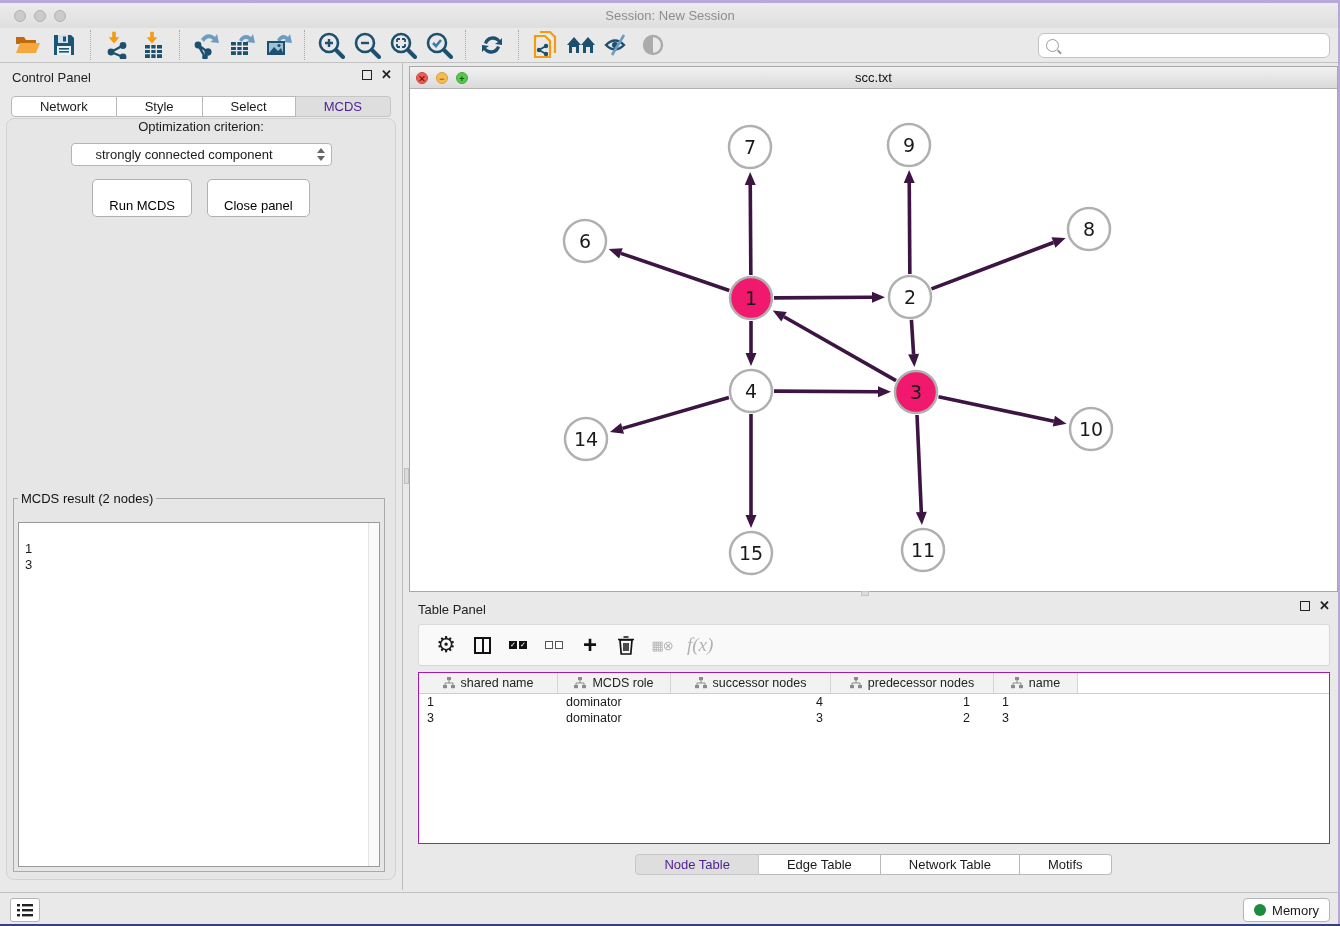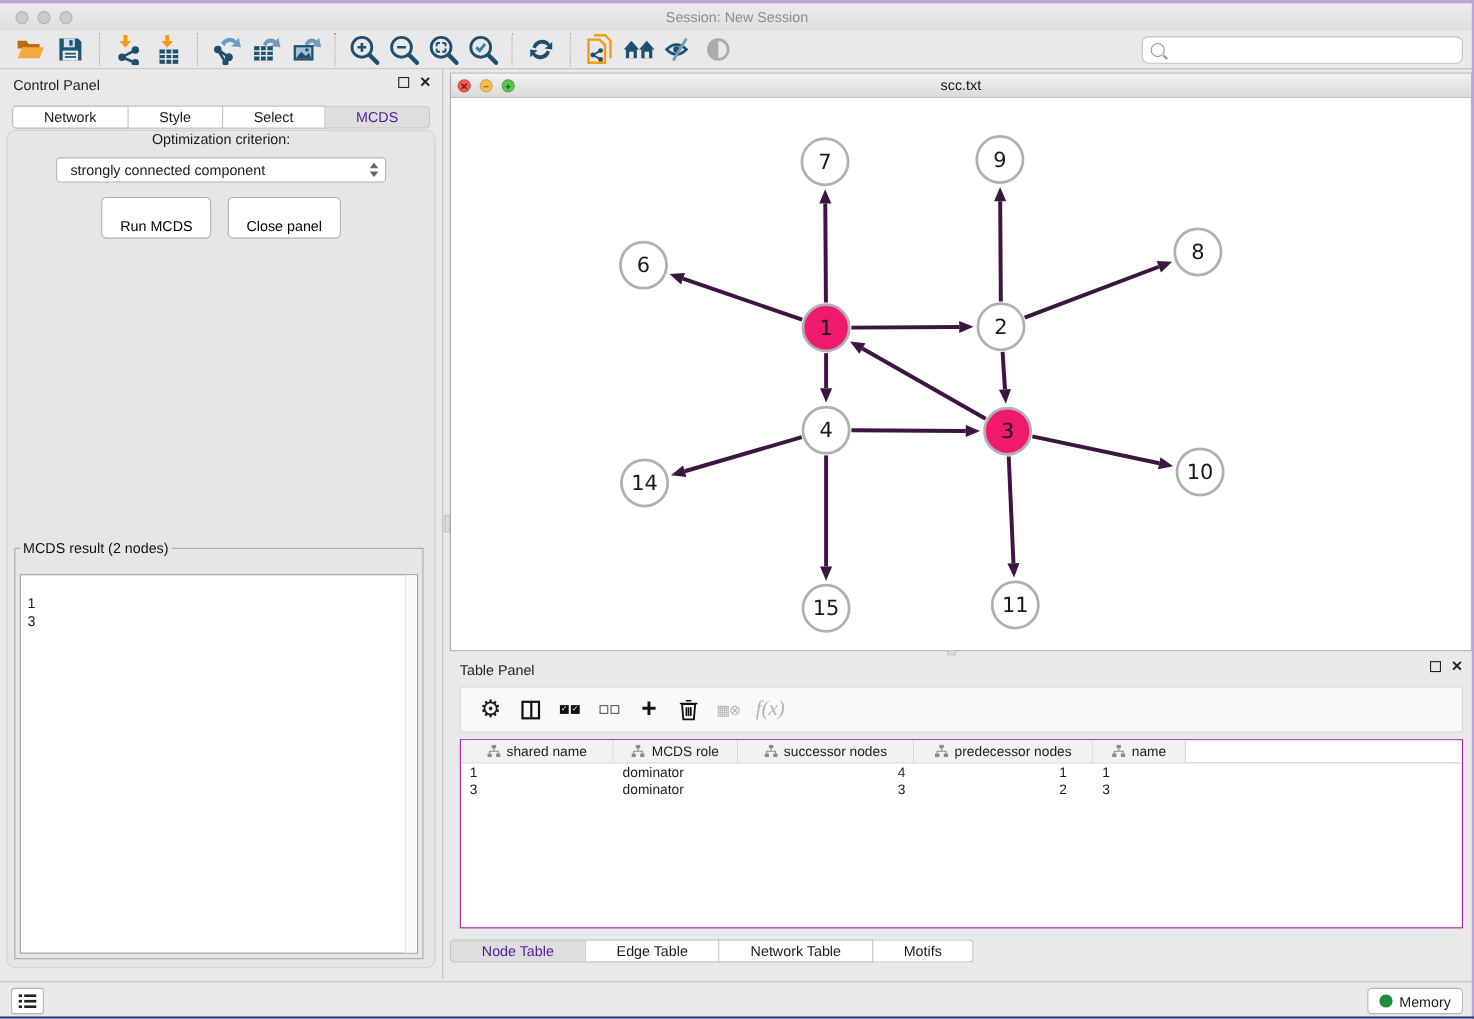--- a/index.html
+++ b/index.html
@@ -57,23 +57,23 @@
      font-size:13px; height:21px; line-height:14px; }
   .tab-seg:first-child { border-left:1px solid #b9b9b9; border-radius:4px 0 0 4px; }
   .tab-seg:last-child { border-radius:0 4px 4px 0; }
   .tab-seg.sel { background:#dedede; color:#4c1d95; border-color:#c6c6c6; }
   .cp-body {
     position:absolute; left:6px; right:6px; top:55px; bottom:10px;
     background:#e6e6e6; border:1px solid #d2d2d2; border-radius:8px;
   }
   .opt-label { text-align:center; font-size:13px; }
   .dropdown {
-    margin:9px auto 0; width:300px; height:23px; background:#fff;
+    margin:9px auto 0; width:261px; height:23px; background:#fff;
     border:1px solid #b5b5b5; border-radius:4px; position:relative;
-    padding:3px 22px 0 12px; font-size:13px;
+    padding:3px 22px 0 24px; font-size:13px;
   }
   .stepper { position:absolute; right:6px; top:4px; }
   .stepper div { width:0; height:0; border-left:4px solid transparent; border-right:4px solid transparent; }
   .step-up { border-bottom:5px solid #666; margin-bottom:3px;}
   .step-dn { border-top:5px solid #666; }
   .btn-row { display:flex; justify-content:center; gap:15px; margin-top:13px; }
   .pbtn { background:#fff; border:1px solid #b0b0b0; border-radius:5px; height:22px;
      padding:18px 16px; font-size:13px; }
   .result-box {
     position:absolute; left:6px; right:10px; top:372px; bottom:7px;
@@ -124,21 +124,21 @@
   .fx-glyph { font-family:"Liberation Serif", serif; font-style:italic; font-size:19px; color:#b3b3b3;}
   .delcol-glyph { font-size:13px; color:#b3b3b3; letter-spacing:-1px;}
 
   .tp-table { position:absolute; left:9px; right:8px; top:76px; bottom:44px; background:#fff;
      border:1px solid #a21caf; overflow:hidden; }
   .thead { display:flex; height:21px; border-bottom:1px solid #cfcfcf; background:#fff;}
   .th { background:#f2f2f2; border-right:1px solid #d6d6d6; display:flex; align-items:center;
      justify-content:center; gap:6px; font-size:12.5px; color:#222; }
   .trow { display:flex; height:16px; font-size:12.5px; }
   .td { padding:0 8px; overflow:hidden; white-space:nowrap; line-height:16px;}
-  .tp-tabs { position:absolute; left:0; right:0; bottom:13px; display:flex; justify-content:flex-start;margin-top:17px; }
+  .tp-tabs { position:absolute; left:0; right:0; bottom:13px; display:flex; justify-content:center;margin-top:17px; }
 
   
   .statusbar { position:absolute; left:0; bottom:2px; width:1340px; height:32px;
      background:#e9e9e9; border-top:1px solid #c2c2c2; }
   .sb-left { position:absolute; left:10px; top:5px; width:30px; height:24px; background:#fff;
      border:1px solid #b5b5b5; border-radius:3px; display:flex; align-items:center; justify-content:center;}
   .sb-right { position:absolute; right:10px; top:5px; height:24px; background:#fff;
      border:1px solid #b5b5b5; border-radius:4px; display:flex; align-items:center; gap:6px; padding:0 10px; font-size:13px;}
   .mem-dot { width:12px; height:12px; border-radius:50%; background:#1d8c3c; }
 </style>

